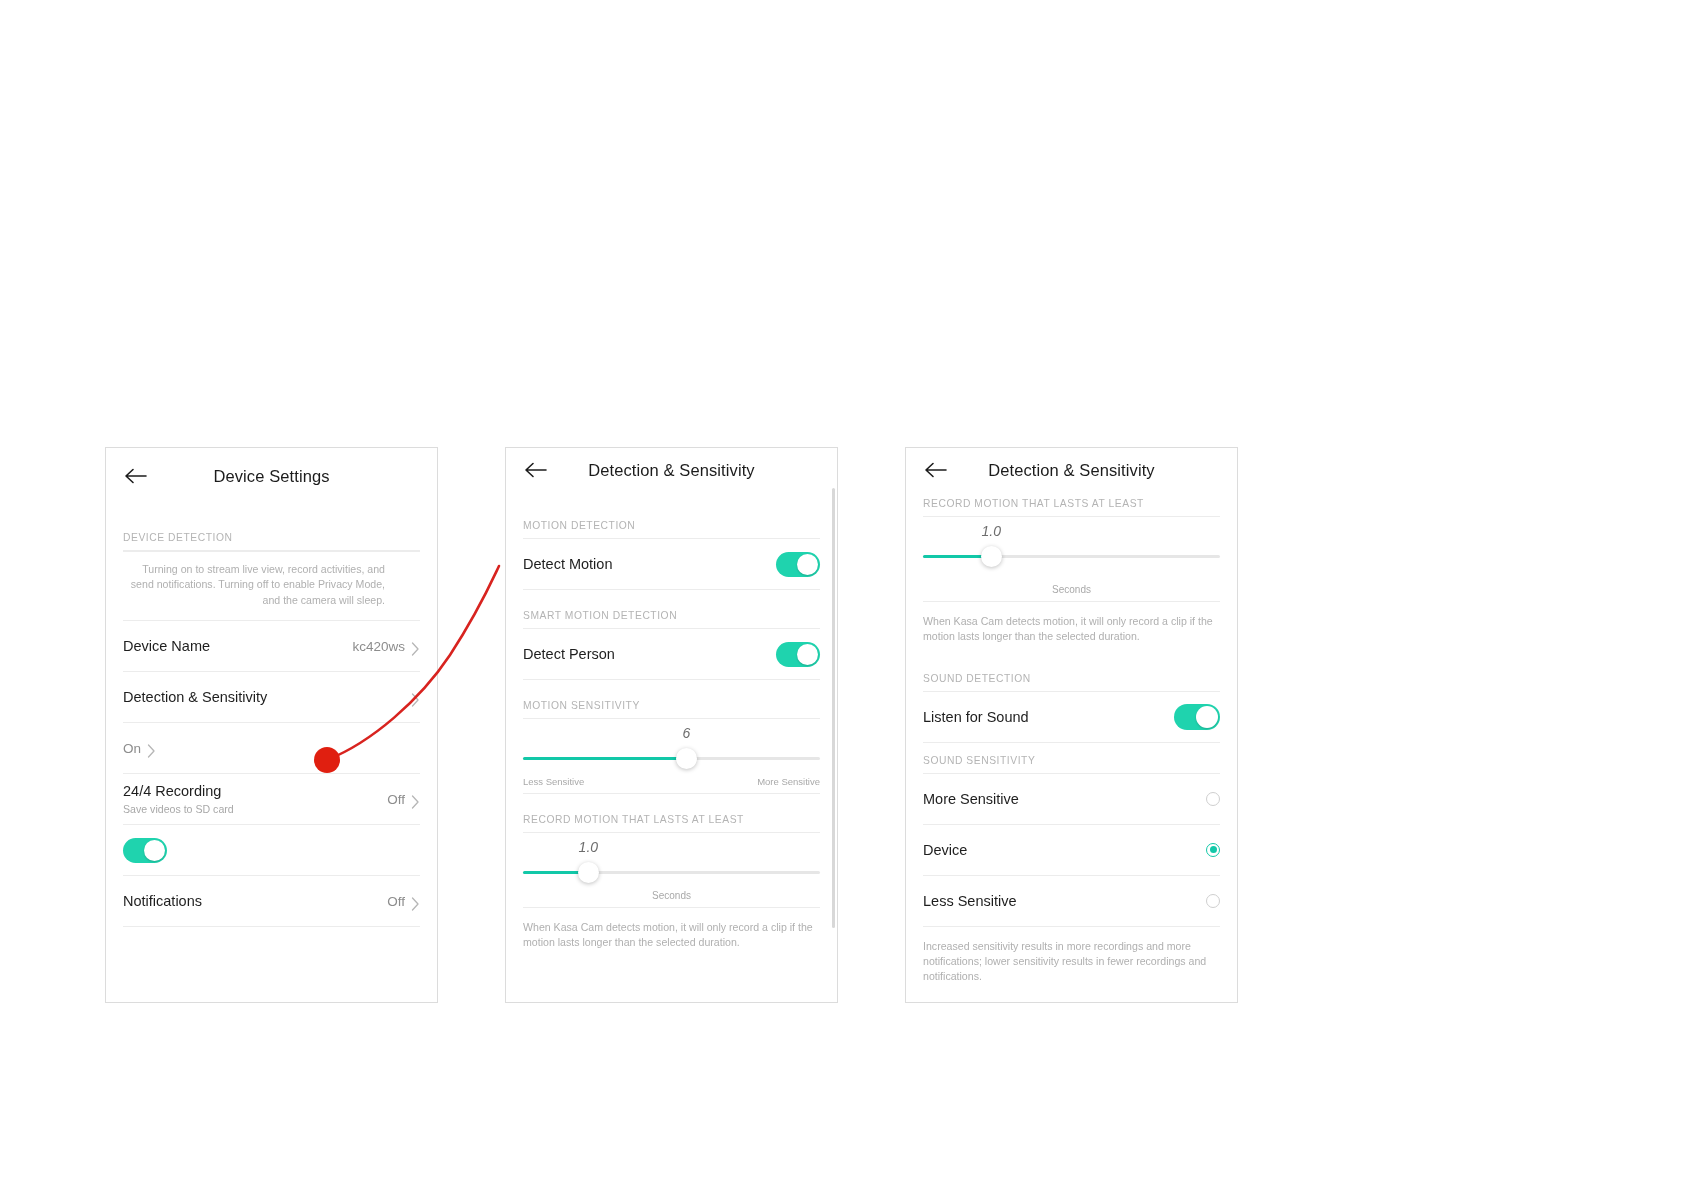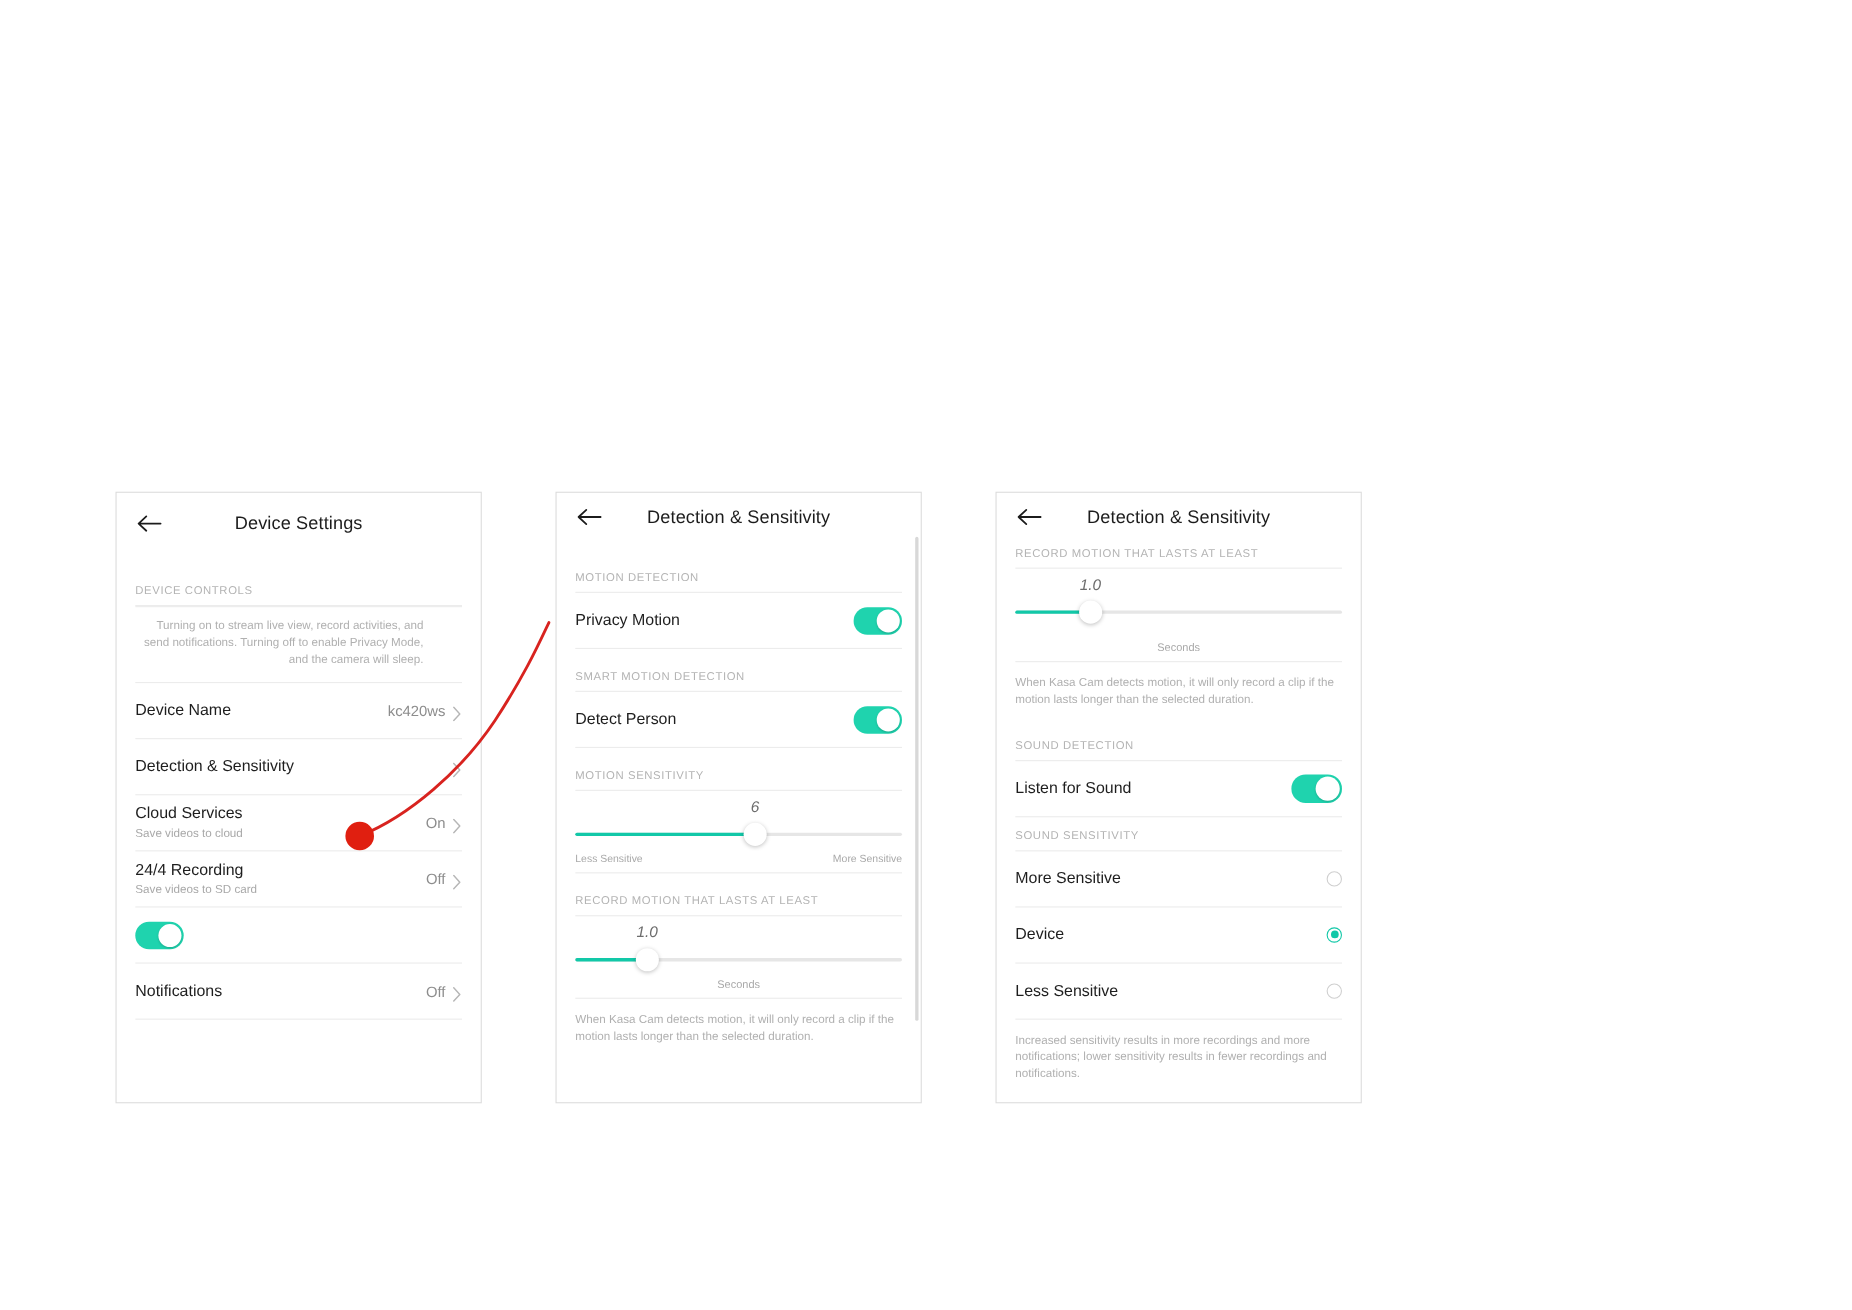--- a/index.html
+++ b/index.html
@@ -214,21 +214,21 @@
         <div class="back-arrow">
           <svg width="24" height="18" viewBox="0 0 24 18">
               <path d="M22 9H2M2 9l7-6.5M2 9l7 6.5" fill="none" stroke="#1c1c1c" stroke-width="1.6" stroke-linecap="round" stroke-linejoin="round"></path>
             </svg>
         </div>
         <div class="nav-title">Device Settings</div>
       </div>
 
       <div class="spacer-lg"></div>
 
-      <div class="section-head">DEVICE CONTROLS</div>
+      <div class="section-head">DEVICE DETECTION</div>
       <div class="hr"></div>
 
       <div class="hr"></div>
 
       <div class="footnote" style="padding-top:10px;padding-bottom:12px;max-width:262px;text-align:right;">Turning on to stream live view, record activities, and send notifications. Turning off to enable Privacy Mode, and the camera will sleep.</div>
       <div class="hr"></div>
 
       <div class="row">
         <div class="label-col">
           <div class="title">Device Name</div>
@@ -248,24 +248,20 @@
         </div>
         <div class="chev">
           <svg width="9" height="14" viewBox="0 0 9 14">
               <path d="M1.5 1L7 7l-5.5 6" fill="none" stroke="#b6b6b6" stroke-width="1.3" stroke-linecap="round" stroke-linejoin="round"></path>
             </svg>
         </div>
       </div>
       <div class="hr"></div>
 
       <div class="row">
-        <div class="label-col">
-          <div class="title">Cloud Services</div>
-          <div class="sub">Save videos to cloud</div>
-        </div>
         <div class="value">On</div>
         <div class="chev">
           <svg width="9" height="14" viewBox="0 0 9 14">
               <path d="M1.5 1L7 7l-5.5 6" fill="none" stroke="#b6b6b6" stroke-width="1.3" stroke-linecap="round" stroke-linejoin="round"></path>
             </svg>
         </div>
       </div>
       <div class="hr"></div>
 
       <div class="row">
@@ -317,21 +313,21 @@
         <div class="nav-title">Detection &amp; Sensitivity</div>
       </div>
 
       <div class="spacer-lg"></div>
 
       <div class="section-head">MOTION DETECTION</div>
       <div class="hr"></div>
 
       <div class="row">
         <div class="label-col">
-          <div class="title">Privacy Motion</div>
+          <div class="title">Detect Motion</div>
         </div>
         <div class="switch">
           <div class="knob"></div>
         </div>
       </div>
       <div class="hr"></div>
 
       <div class="spacer-md"></div>
 
       <div class="section-head">SMART MOTION DETECTION</div>

